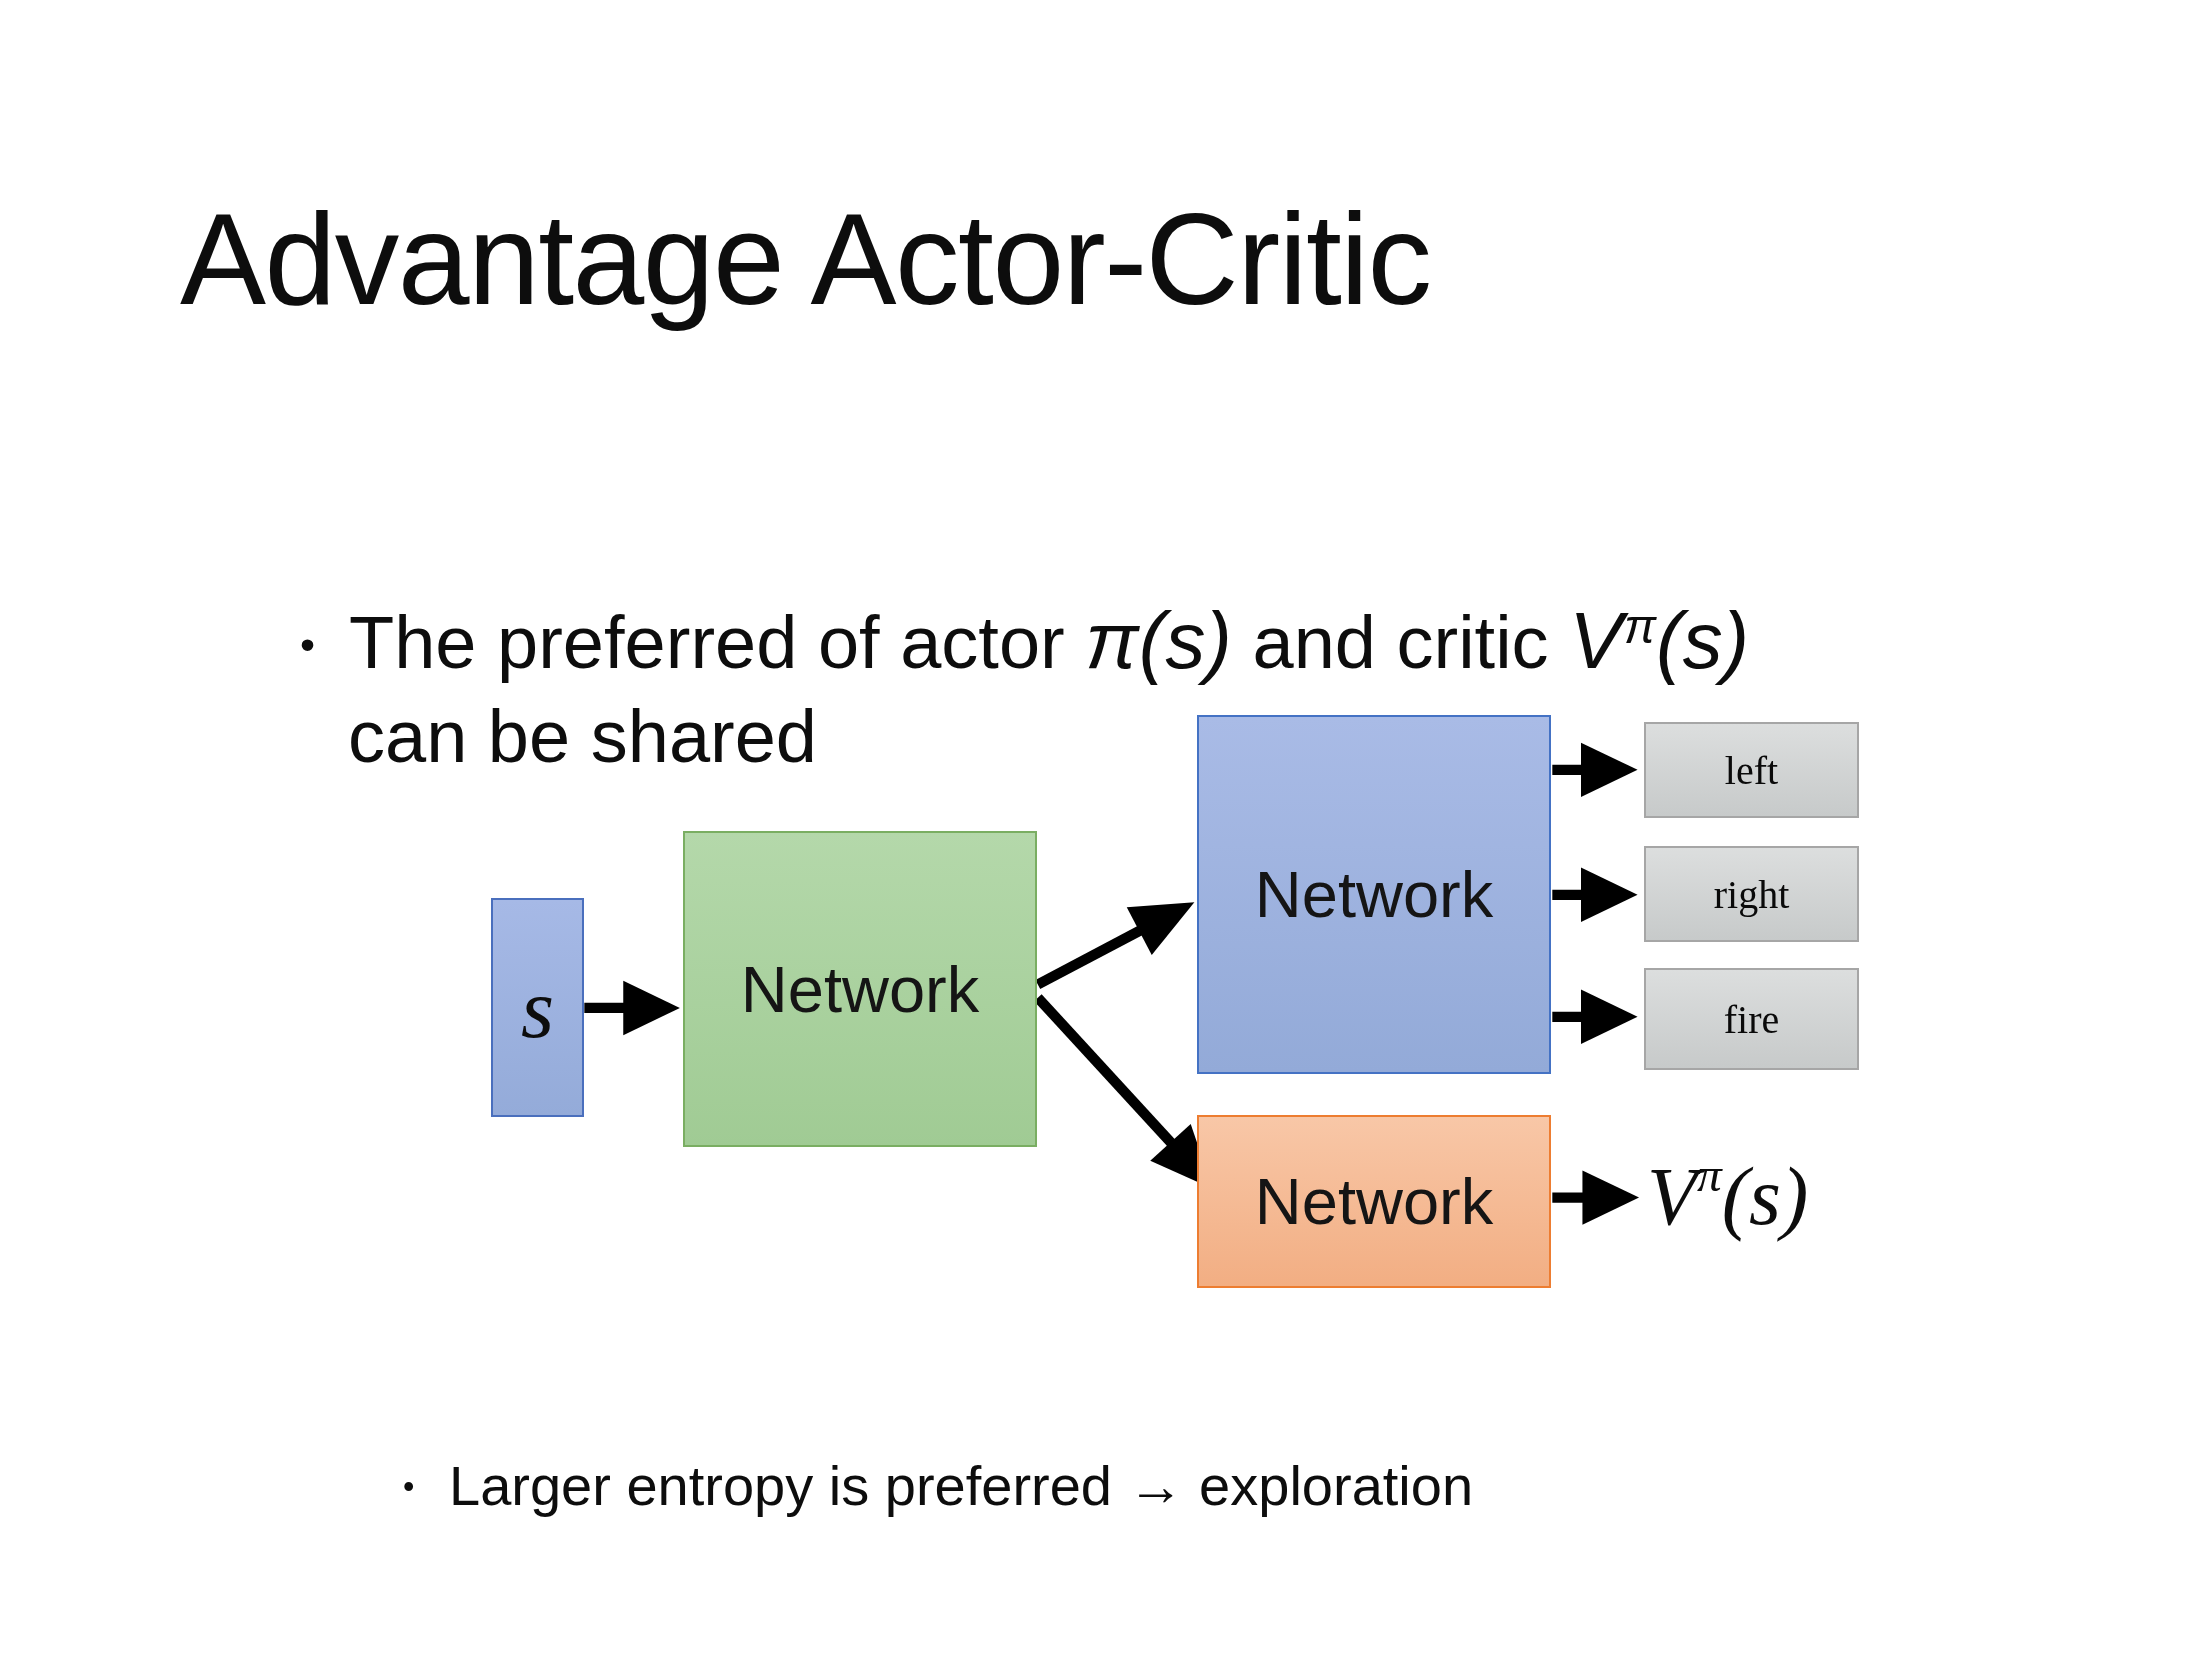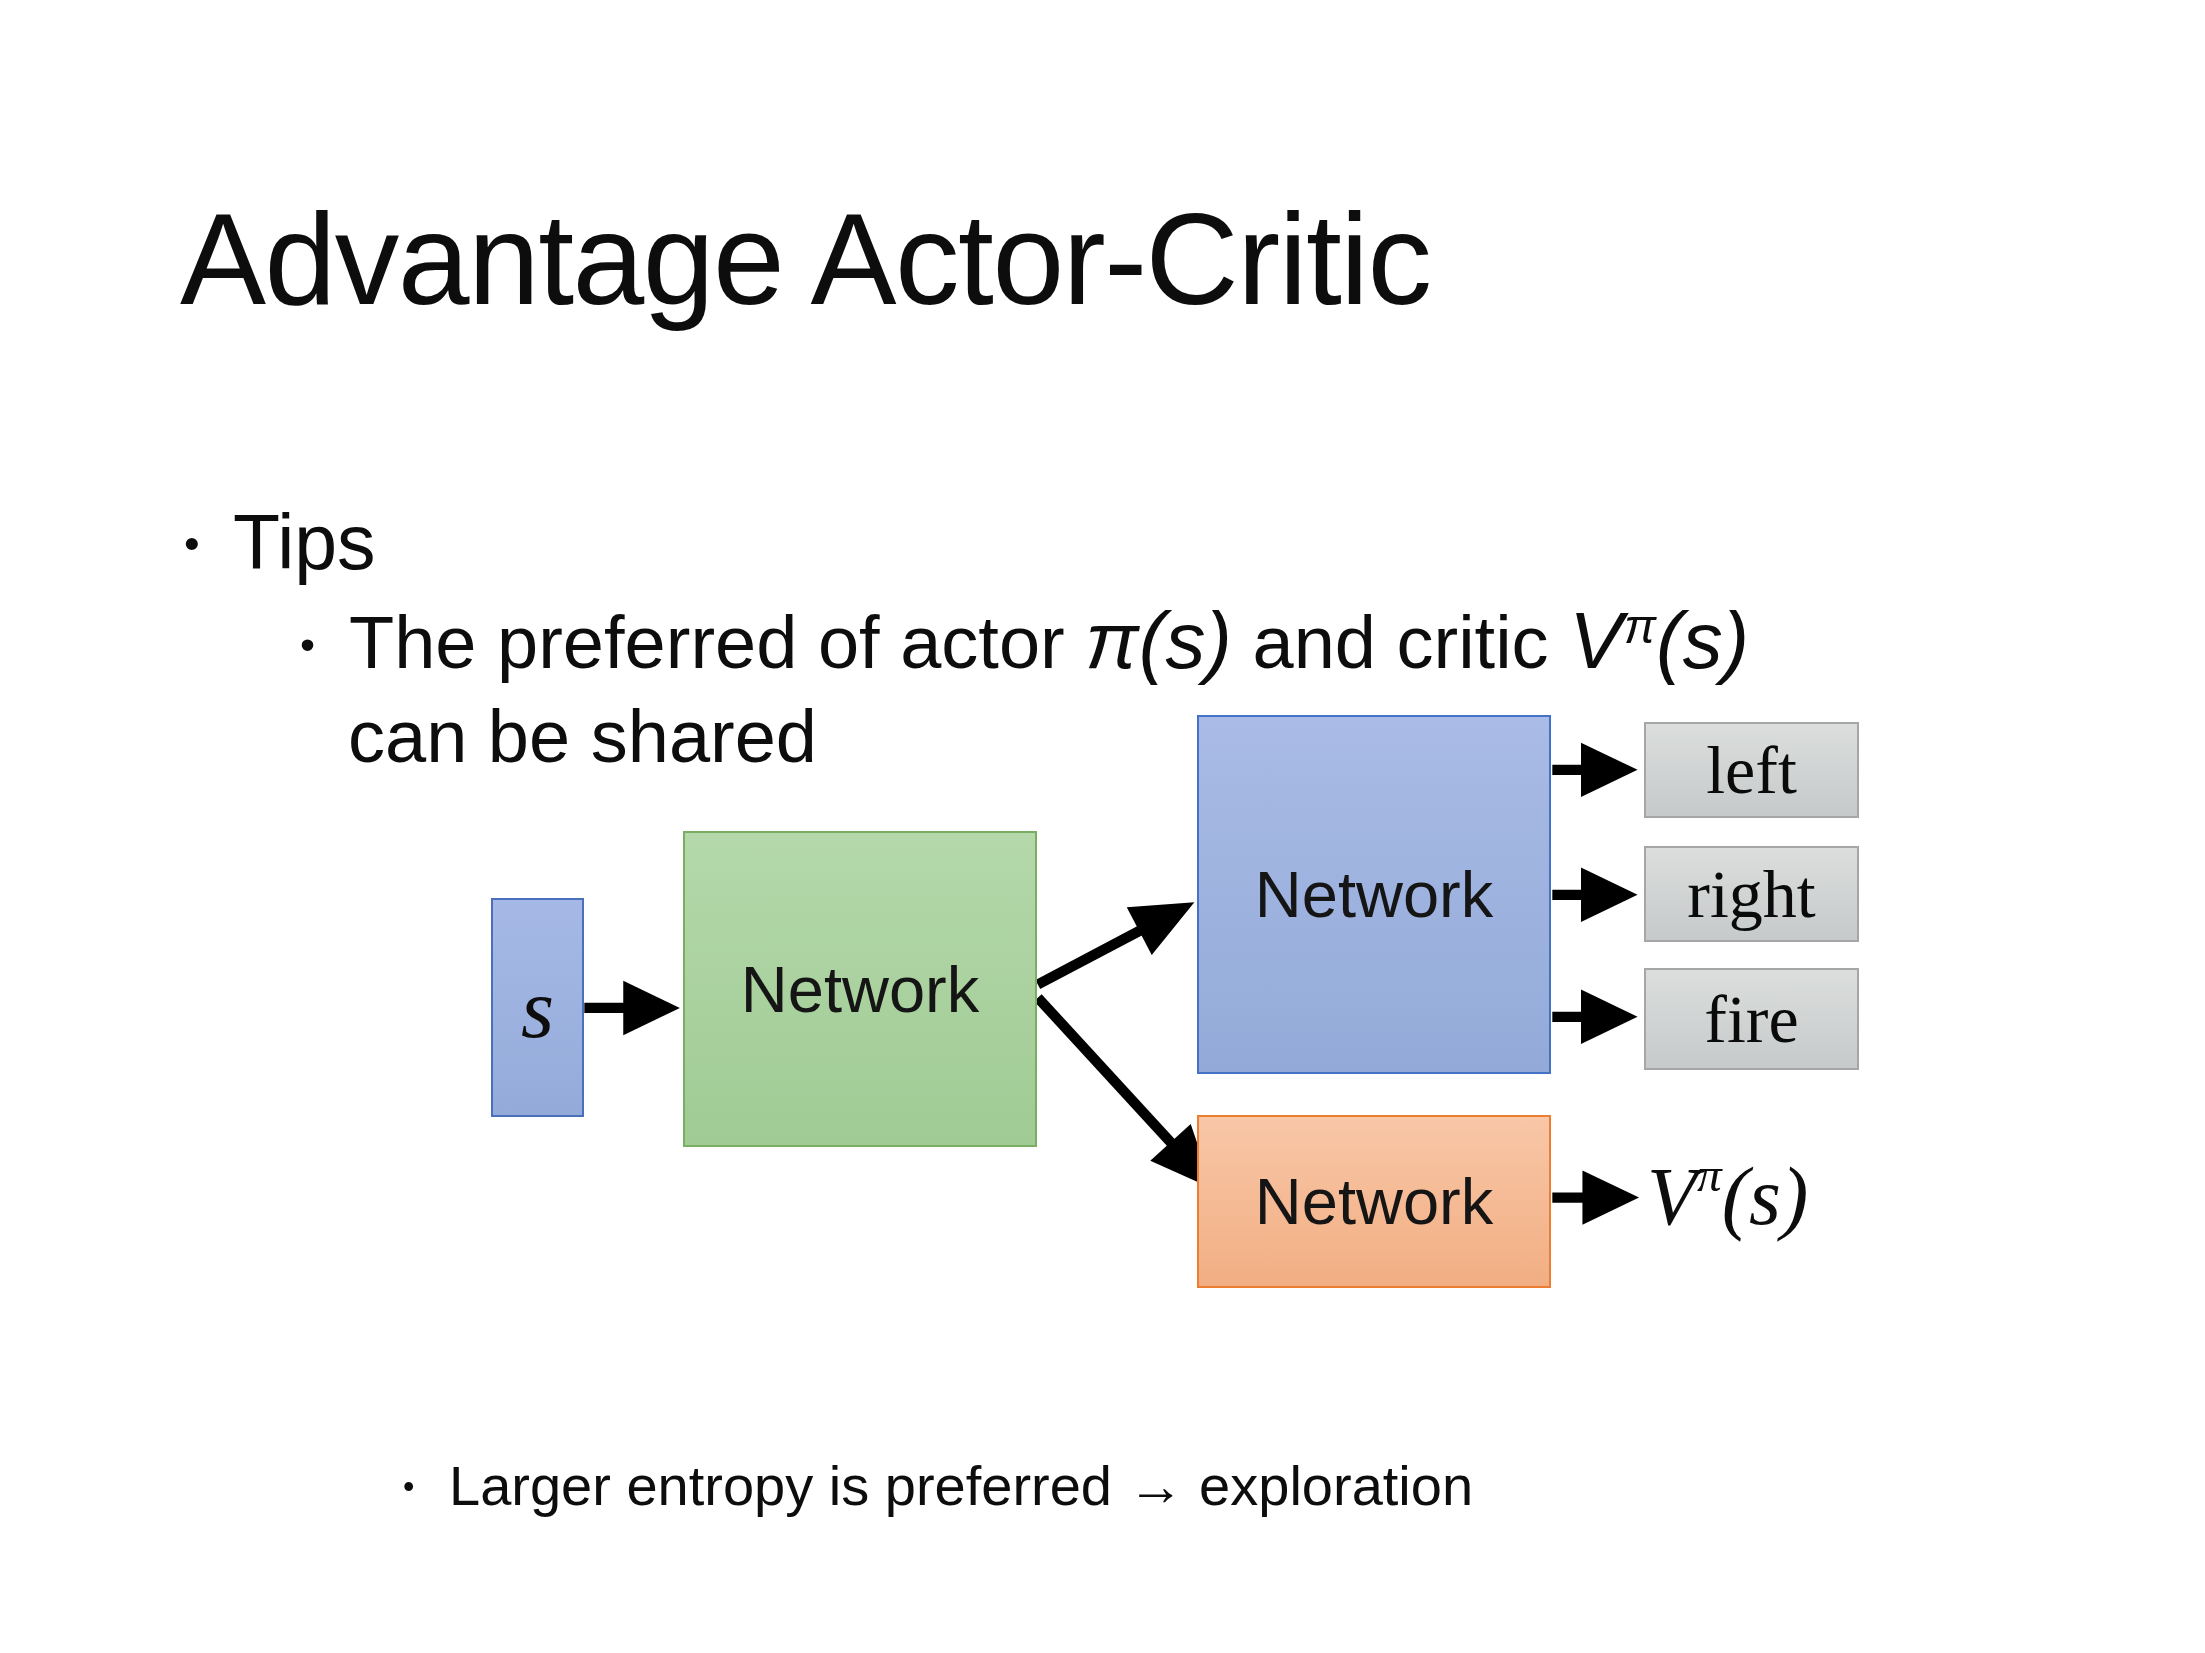--- a/index.html
+++ b/index.html
@@ -84,21 +84,21 @@
     background: linear-gradient(#f8c7a7, #f2ae83);
     border: 2.9px solid #ed7d31;
   }
   .action-box {
     left: 1644px; width: 215px; height: 96px;
     background: linear-gradient(#dcdede, #c7caca);
     border: 2.2px solid #a6a6a6;
   }
   .action-label {
     font-family: "Liberation Serif", serif;
-    font-size: 68px;
+    font-size: 40px;
     color: #0a0a0a;
   }
   .v-out {
     left: 1647px; top: 1114px; height: 125px;
     display: flex; align-items: center;
     font-family: "Liberation Serif", serif;
     font-style: italic;
     font-size: 82px;
     white-space: nowrap;
   }
@@ -114,23 +114,20 @@
     pointer-events: none;
   }
 </style>
 </head>
 <body>
 
 <div class="slide">
 
   <div class="abs title">Advantage Actor-Critic</div>
 
-  <div class="abs line lvl1" style="left:184px; top:478px;">
-    <span class="bullet">•</span><span>Tips</span>
-  </div>
 
   <div class="abs line lvl2" style="left:300px; top:575px;">
     <span class="bullet">•</span><span>The preferred of actor </span><span class="math">π(s)</span><span>  and critic </span><span class="math"><span>V</span><sup>π</sup><span>(s)</span></span>
   </div>
 
   <div class="abs line lvl2" style="left:348px; top:674px;">
     <span>can be shared</span>
   </div>
 
   <div>

